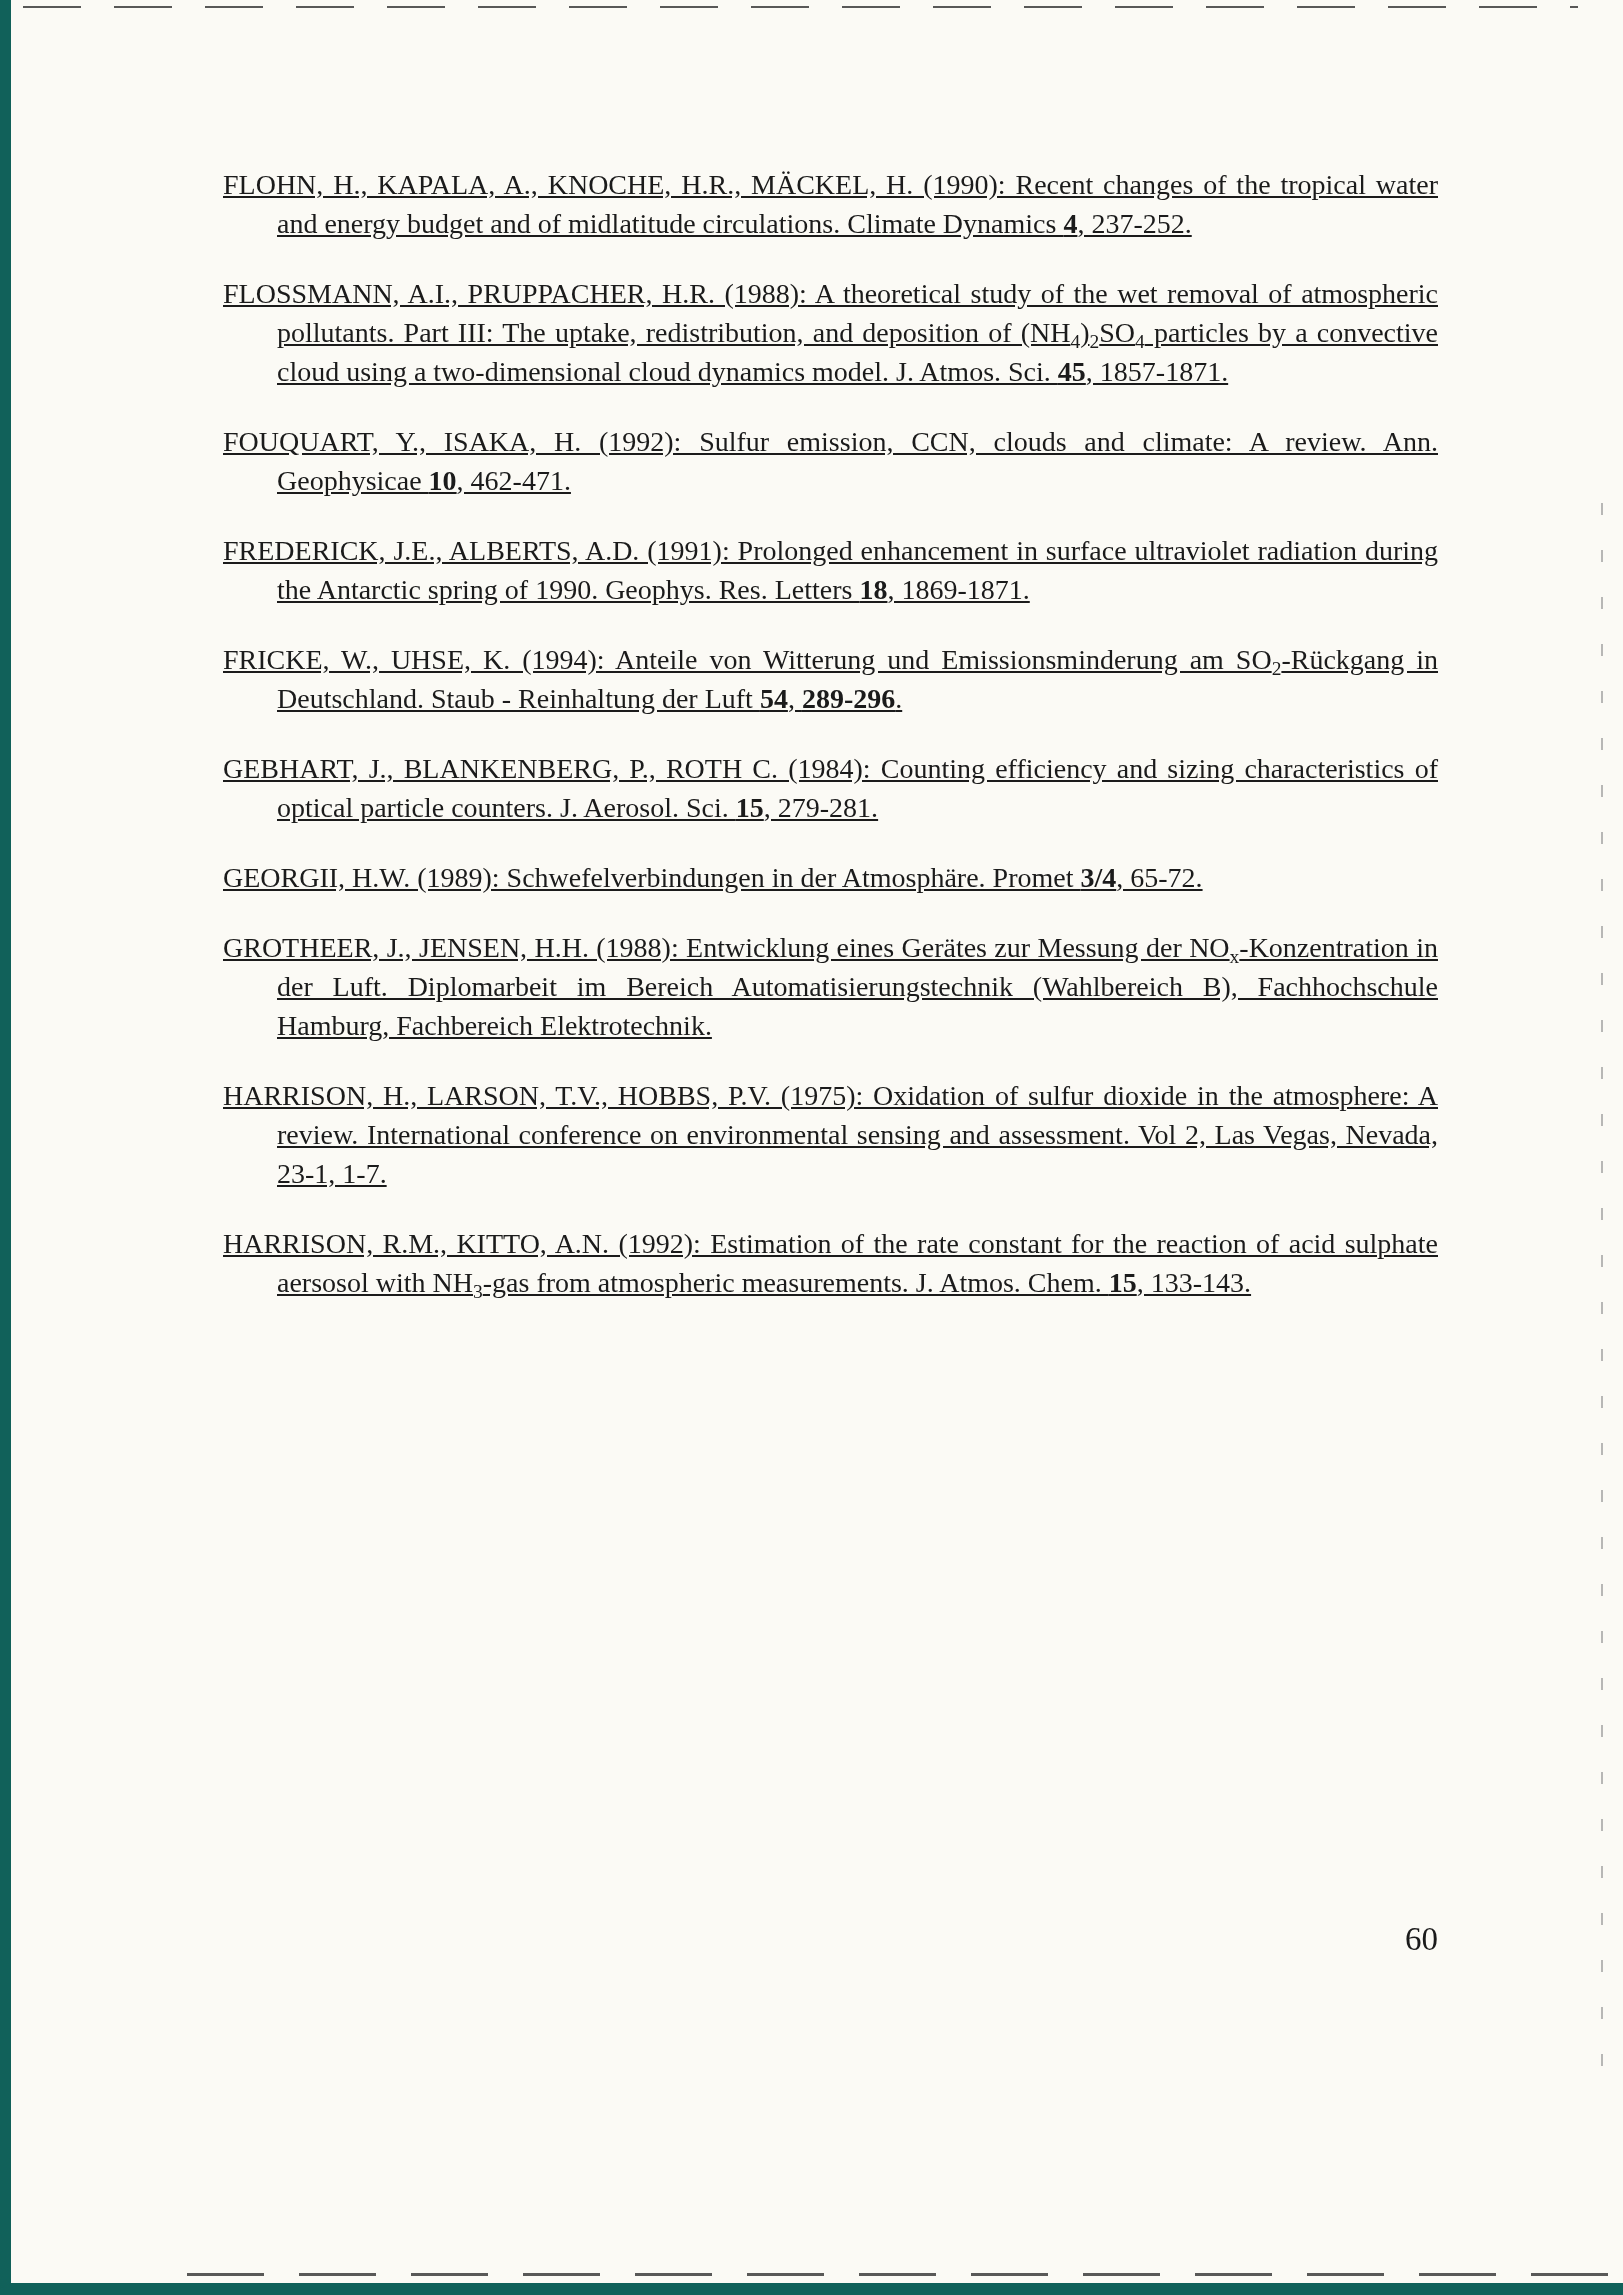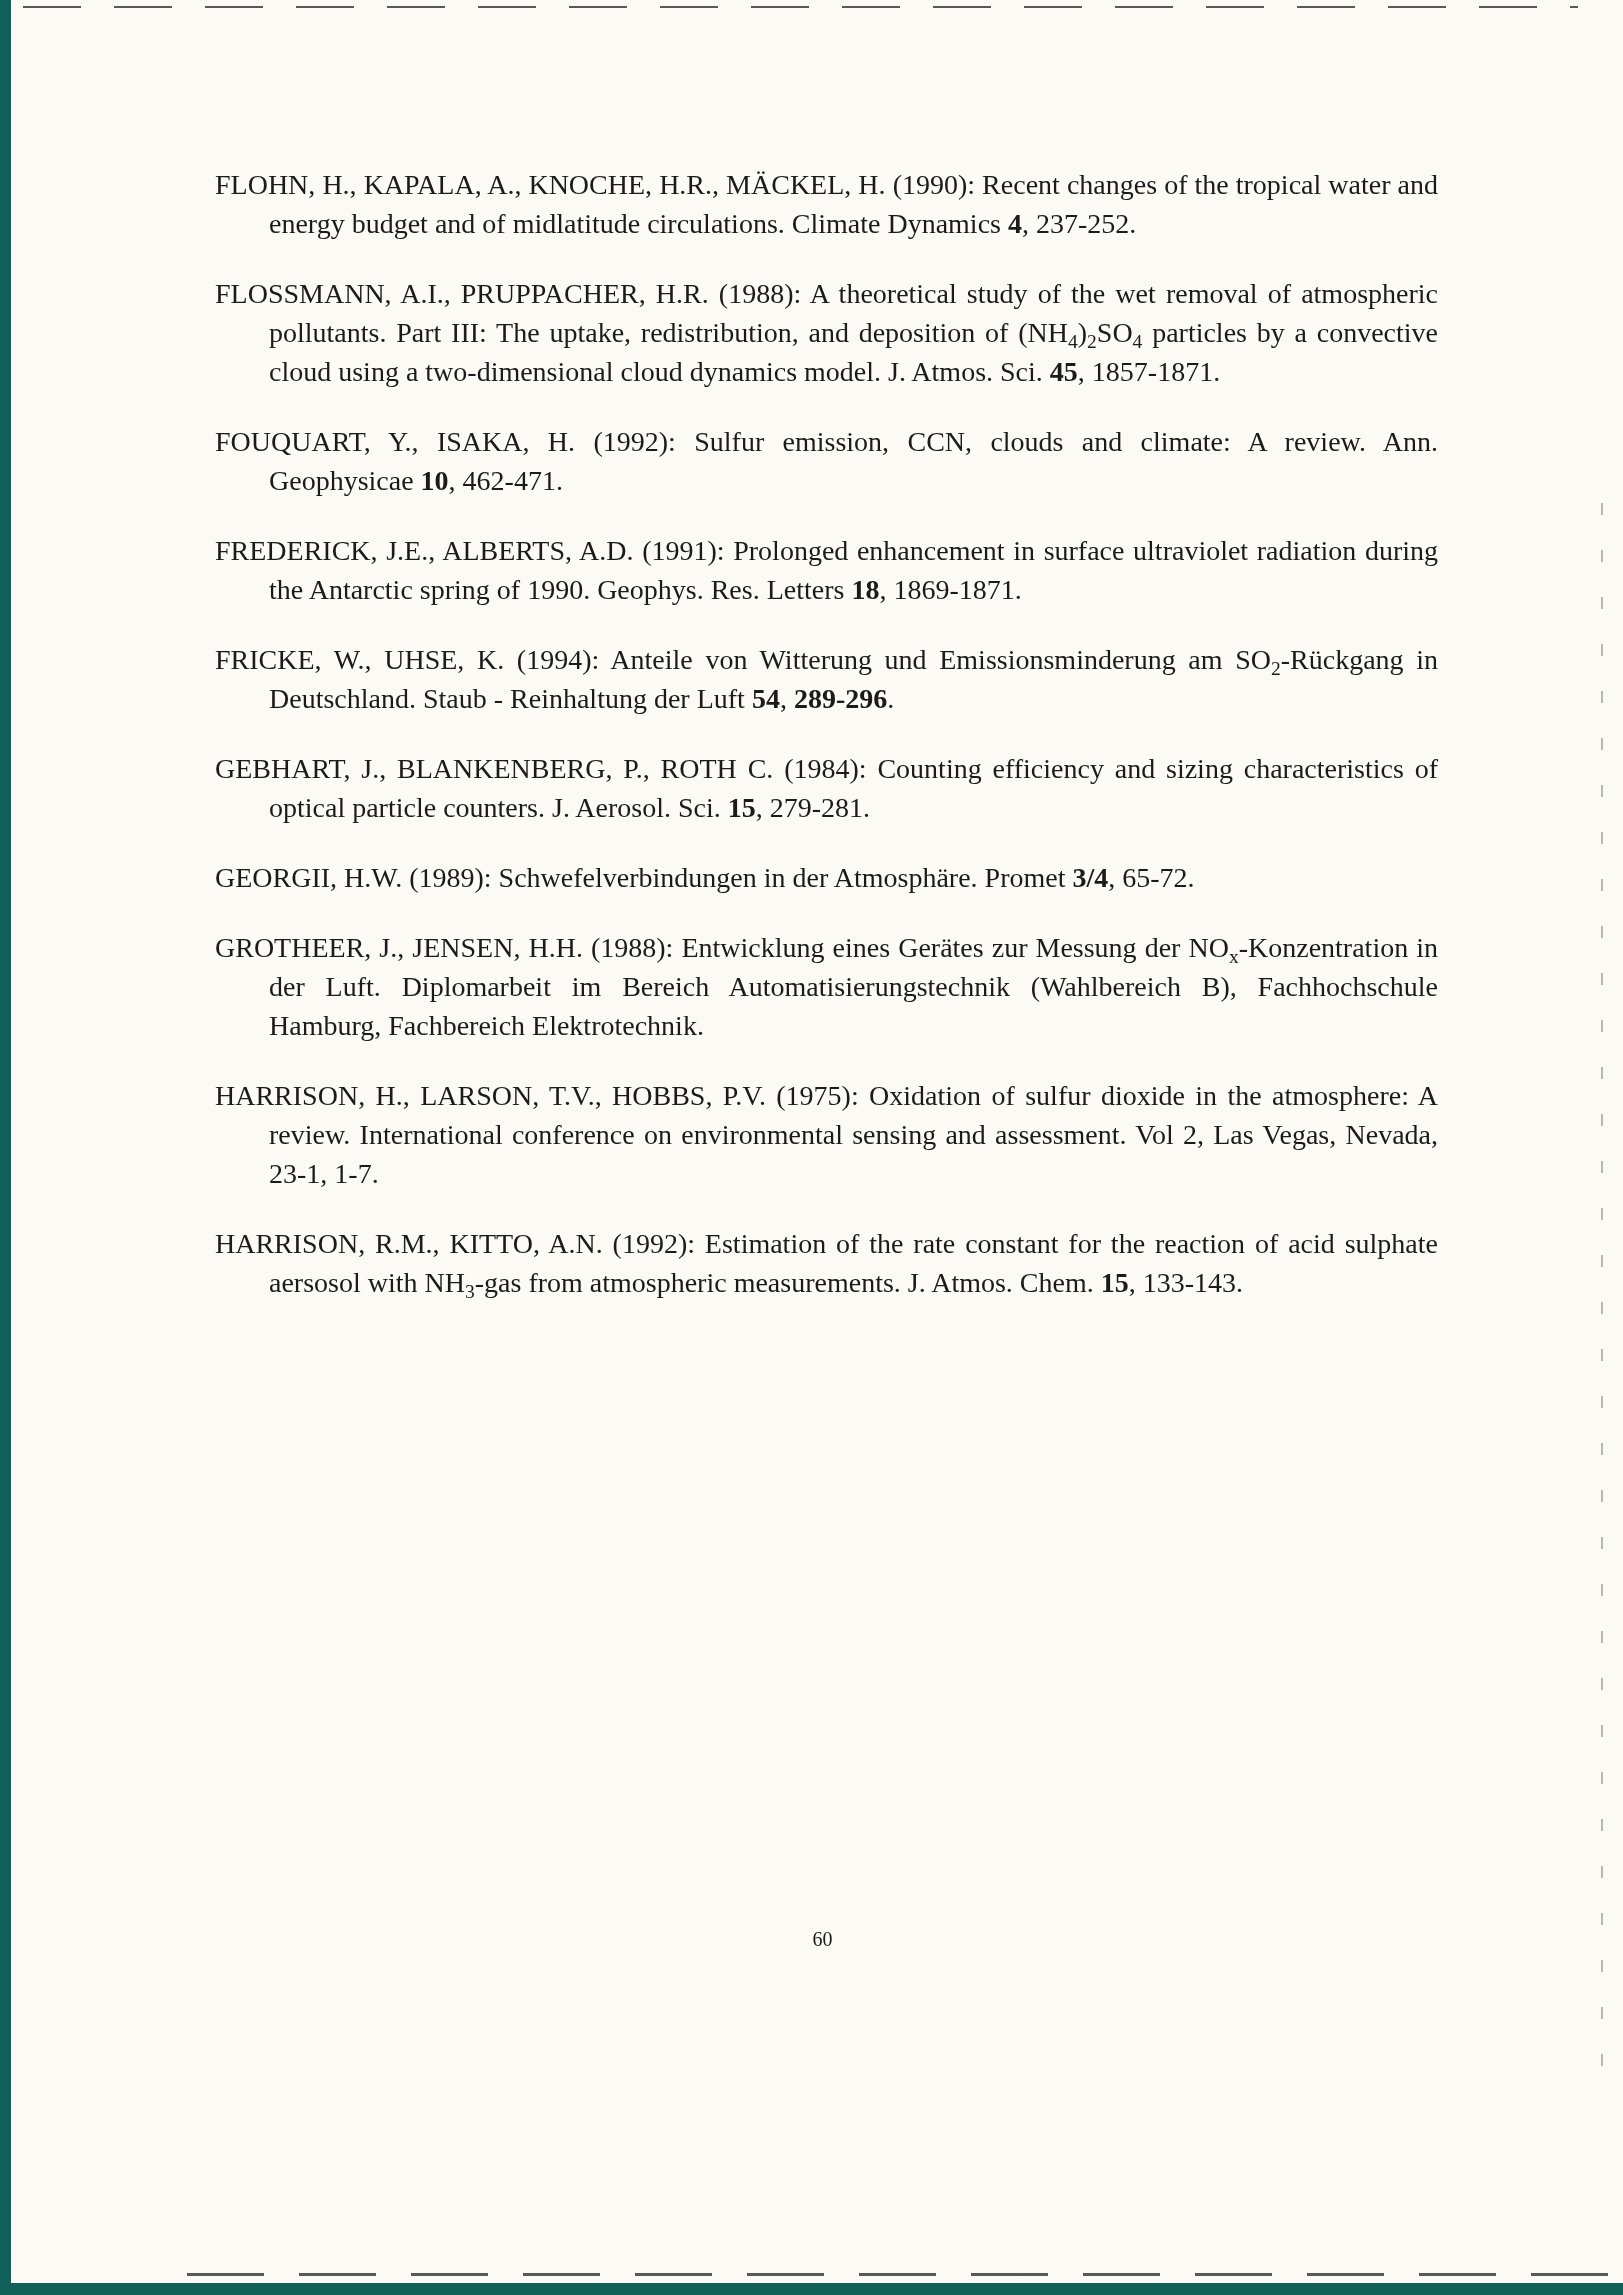--- a/index.html
+++ b/index.html
@@ -43,41 +43,42 @@
   }
 
   
   .content {
     position: absolute;
     left: 207px;
     top: 165px;
     width: 1231px;
   }
   .ref {
-    margin: 0 0 31px 8px;
+    margin: 0 0 31px 16px;
     font-size: 28px;
     line-height: 39px;
     text-align: justify;
     padding-left: 54px;
     text-indent: -54px;
+    text-decoration: underline;
   }
   .ref span.bold { font-weight: 700; }
   .ref sub {
     font-size: 19.5px;
     line-height: 0;
     vertical-align: -5.7px;
   }
 
   .page-number {
     position: absolute;
     left: 207px;
     width: 1231px;
     top: 1920px;
-    text-align: center;
-    font-size: 20px;
+    text-align: right;
+    font-size: 33px;
     line-height: 39px;
   }
 </style>
 </head>
 <body>
 
 <div class="page">
   <div class="scan-strip-left"></div>
   <div class="scan-dash-top"></div>
   <div class="scan-dash-right"></div>

